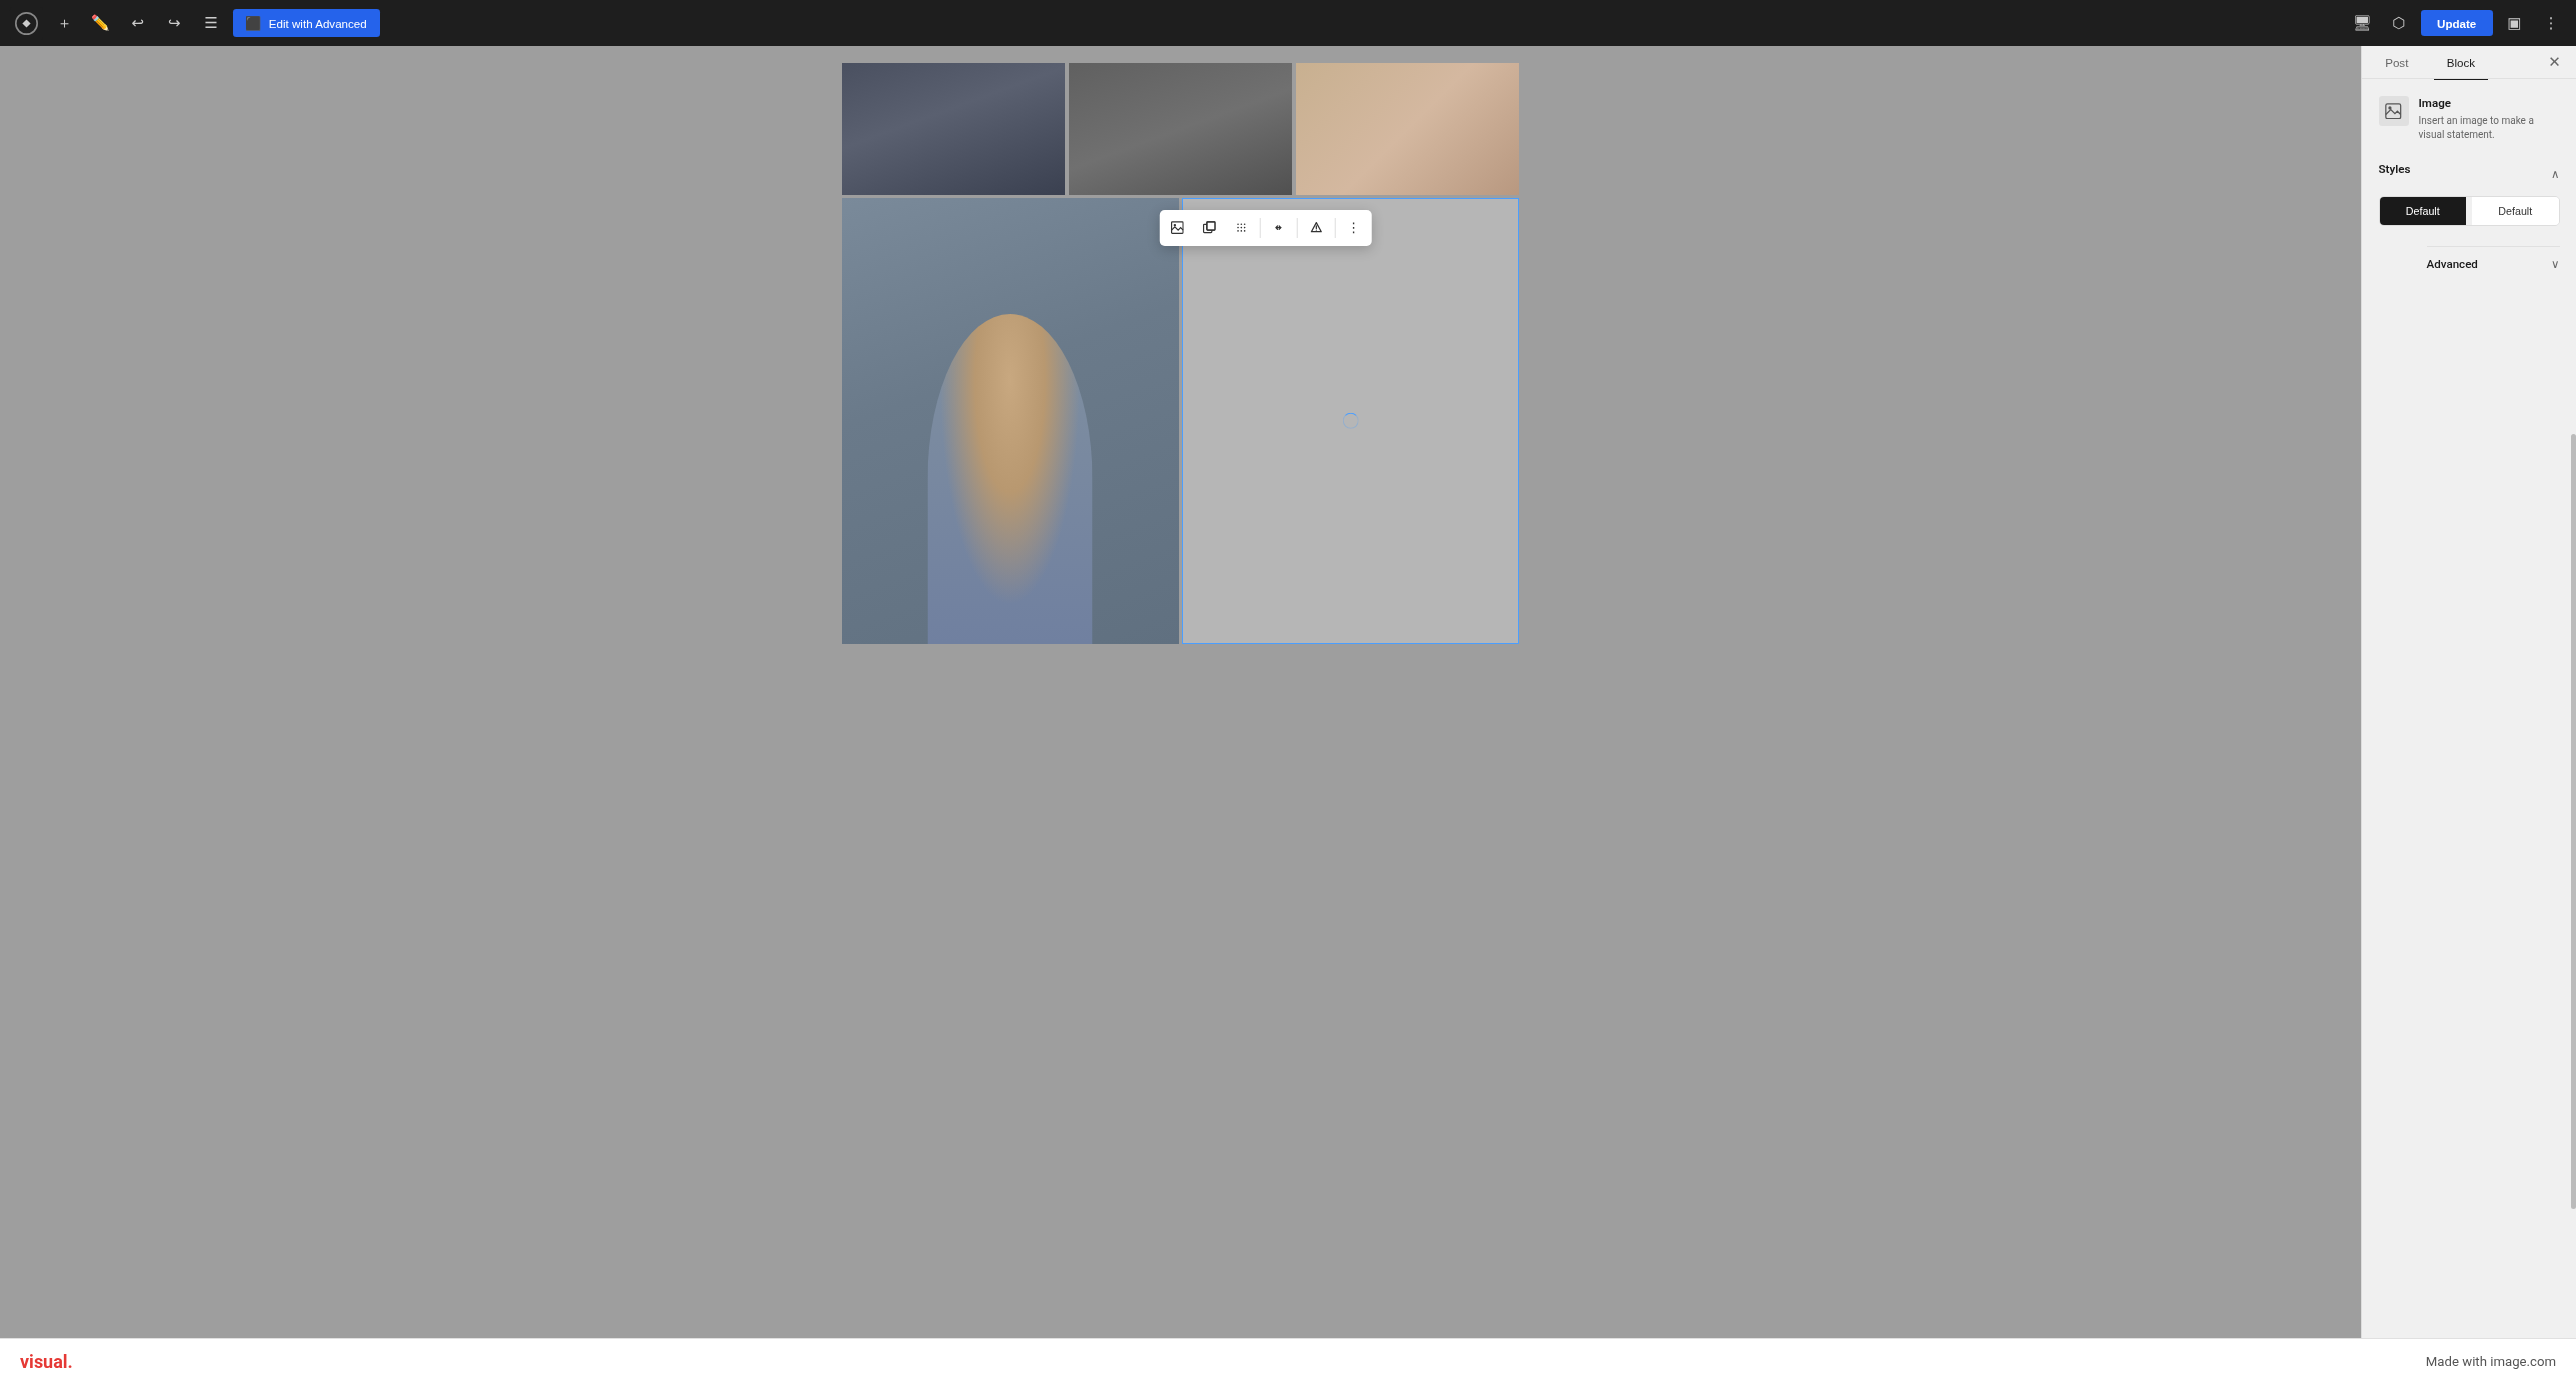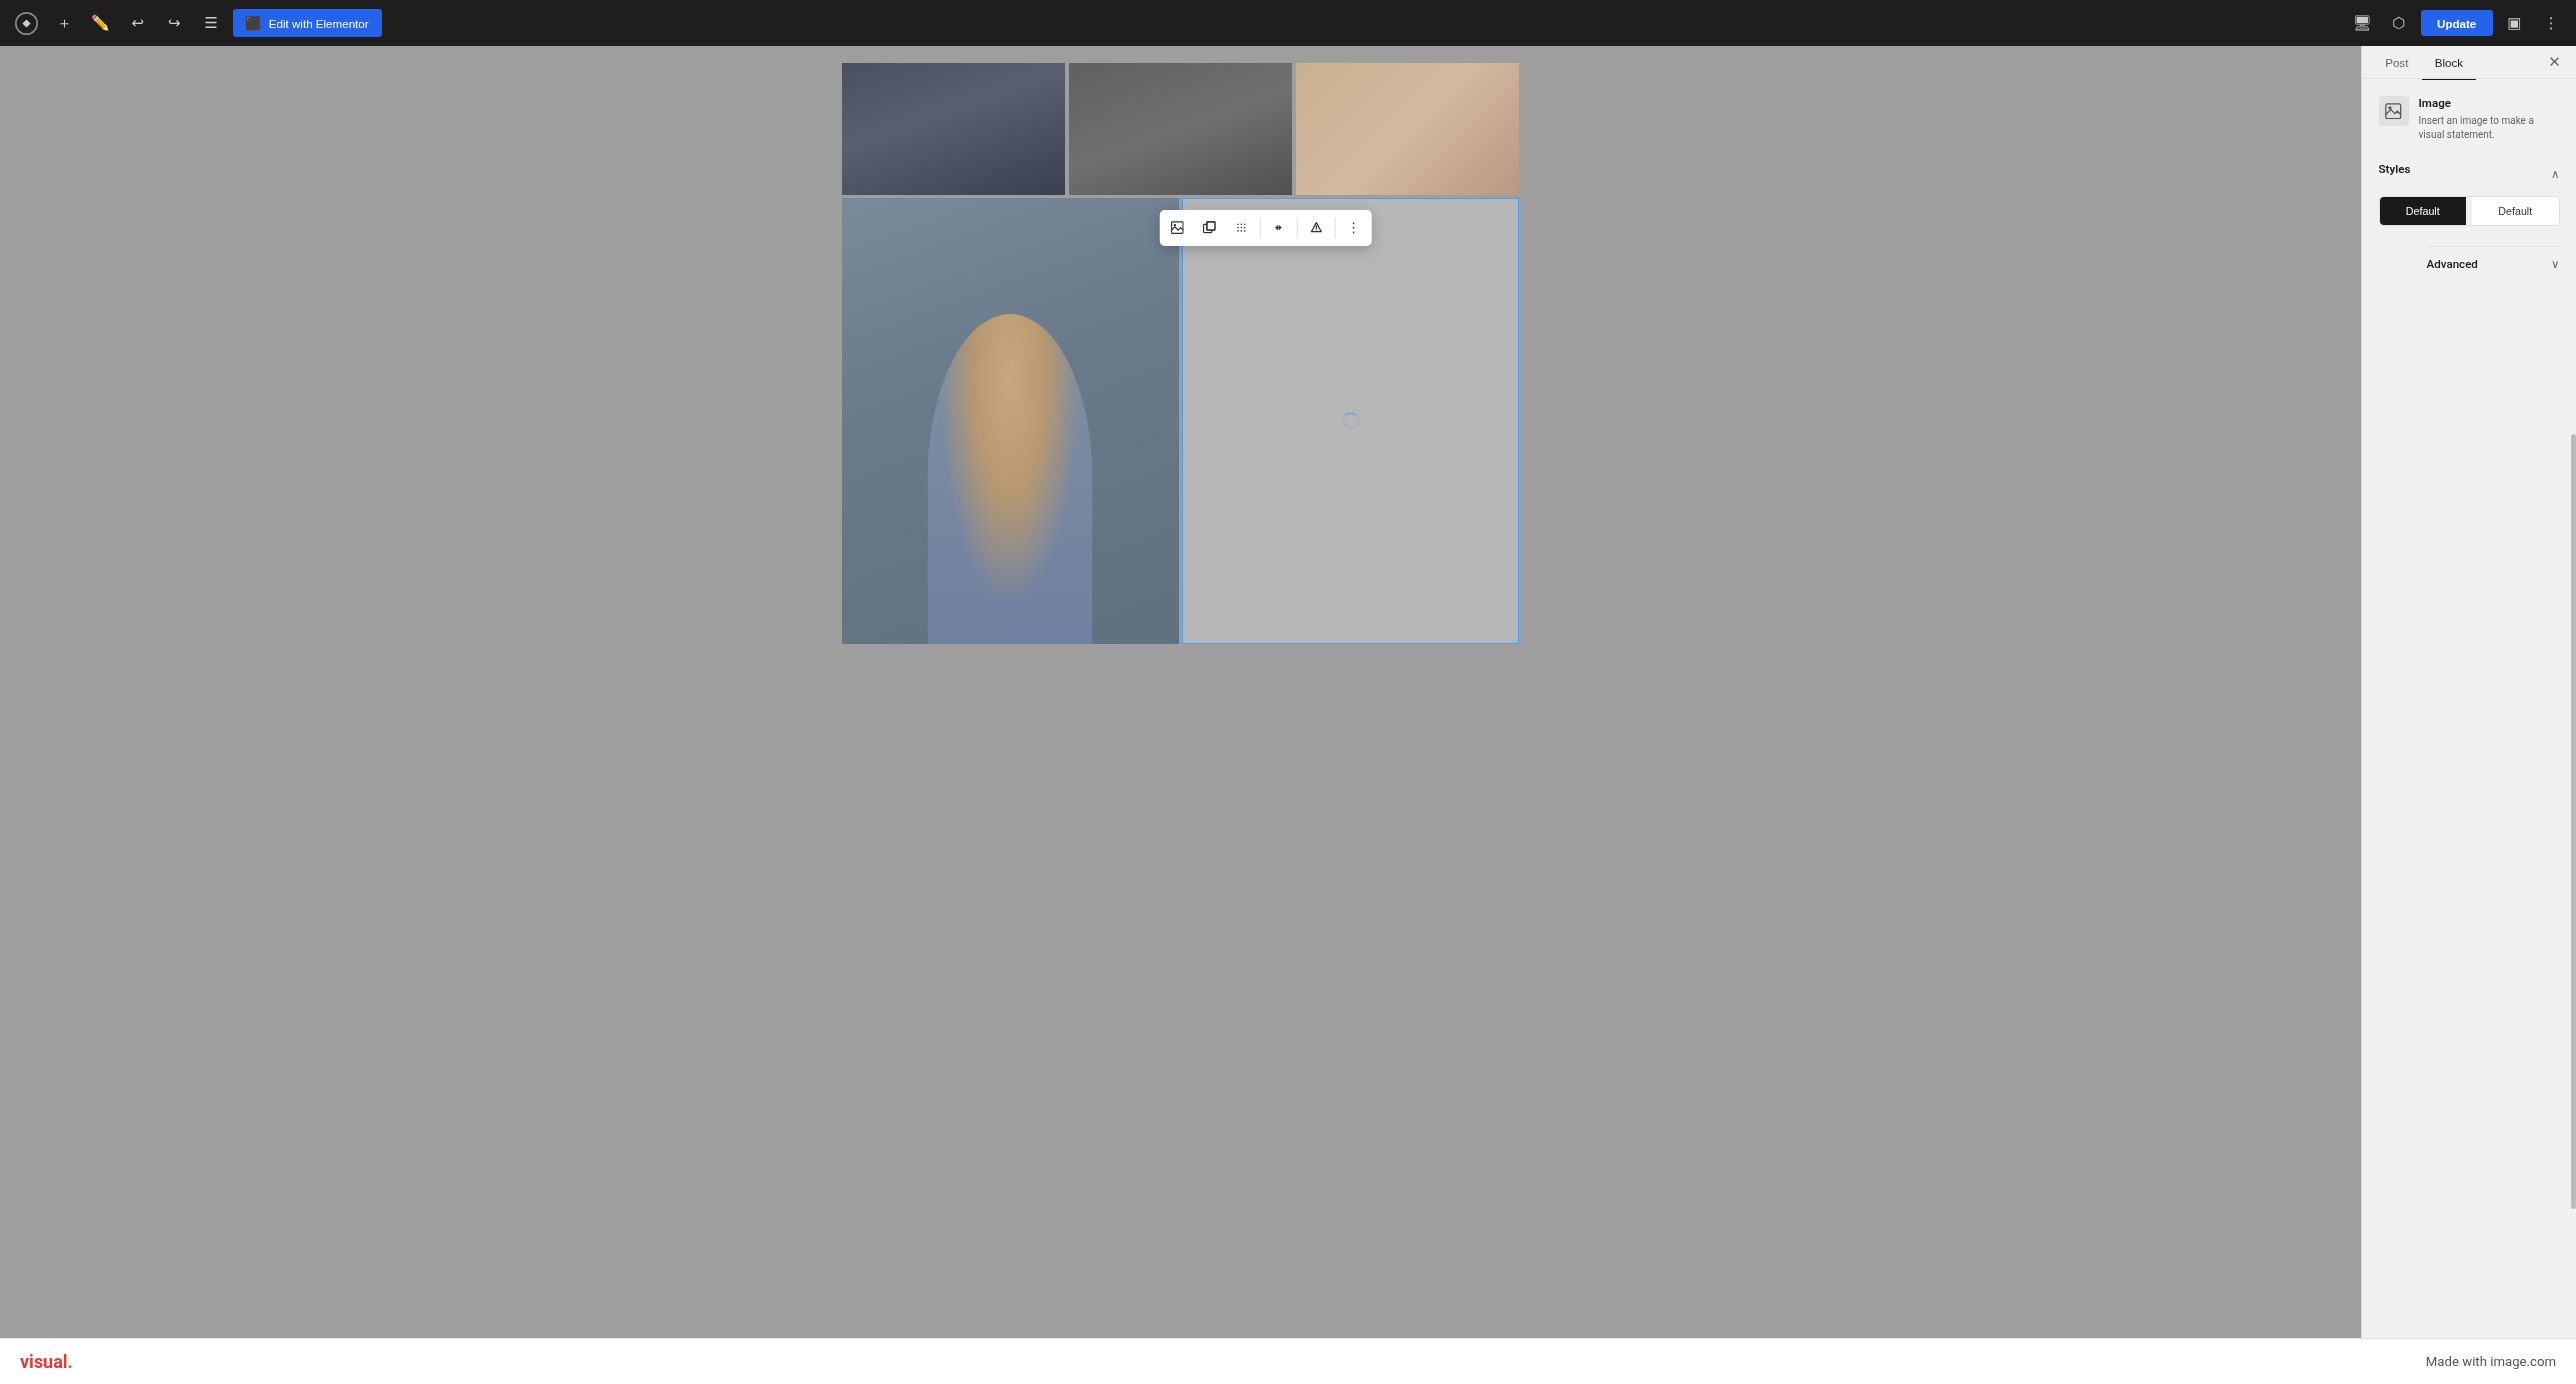--- a/index.html
+++ b/index.html
@@ -157,21 +157,21 @@
       background: #f0f0f0;
       border-left: 0.8px solid #ddd;
       display: flex;
       flex-direction: column;
       overflow-y: auto;
       flex-shrink: 0;
     }
 
     .sidebar-tabs {
       display: flex;
-      gap: 0;
+      gap: 12px;
       border-bottom: 1.7px solid #e0e0e0;
       padding: 0 16.5px;
     }
     .sidebar-tab {
       padding: 10px 13.2px;
       font-size: 11.6px;
       font-weight: 500;
       color: #666;
       cursor: pointer;
       border-bottom: 1.7px solid transparent;
@@ -328,21 +328,21 @@
   </div>
 
   <button class="topbar-btn">＋</button>
   <button class="topbar-btn">✏️</button>
   <button class="topbar-btn">↩</button>
   <button class="topbar-btn">↪</button>
   <button class="topbar-btn">☰</button>
 
   <button class="topbar-edit-btn">
     <span style="font-size:13.2px;">⬛</span>
-    <span>Edit with Elementor</span>
+    <span>Edit with Advanced</span>
   </button>
 
   <div class="topbar-spacer"></div>
 
   <div class="topbar-right">
     <button class="topbar-icon-btn">🖥</button>
     <button class="topbar-icon-btn">⬡</button>
     <button class="topbar-update-btn">Update</button>
     <button class="topbar-icon-btn">▣</button>
     <button class="topbar-icon-btn">⋮</button>

